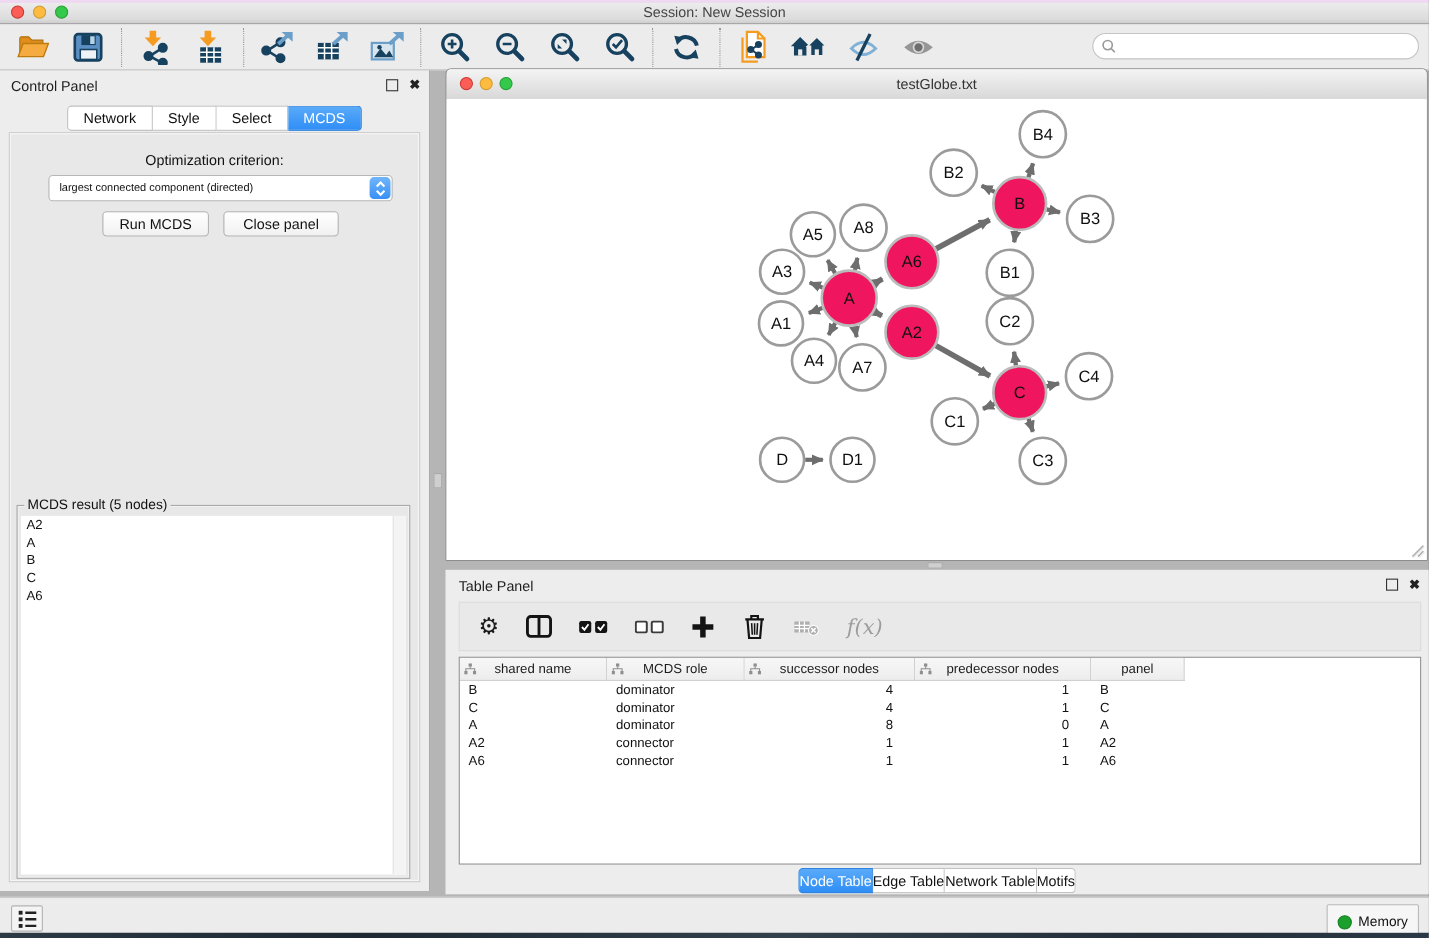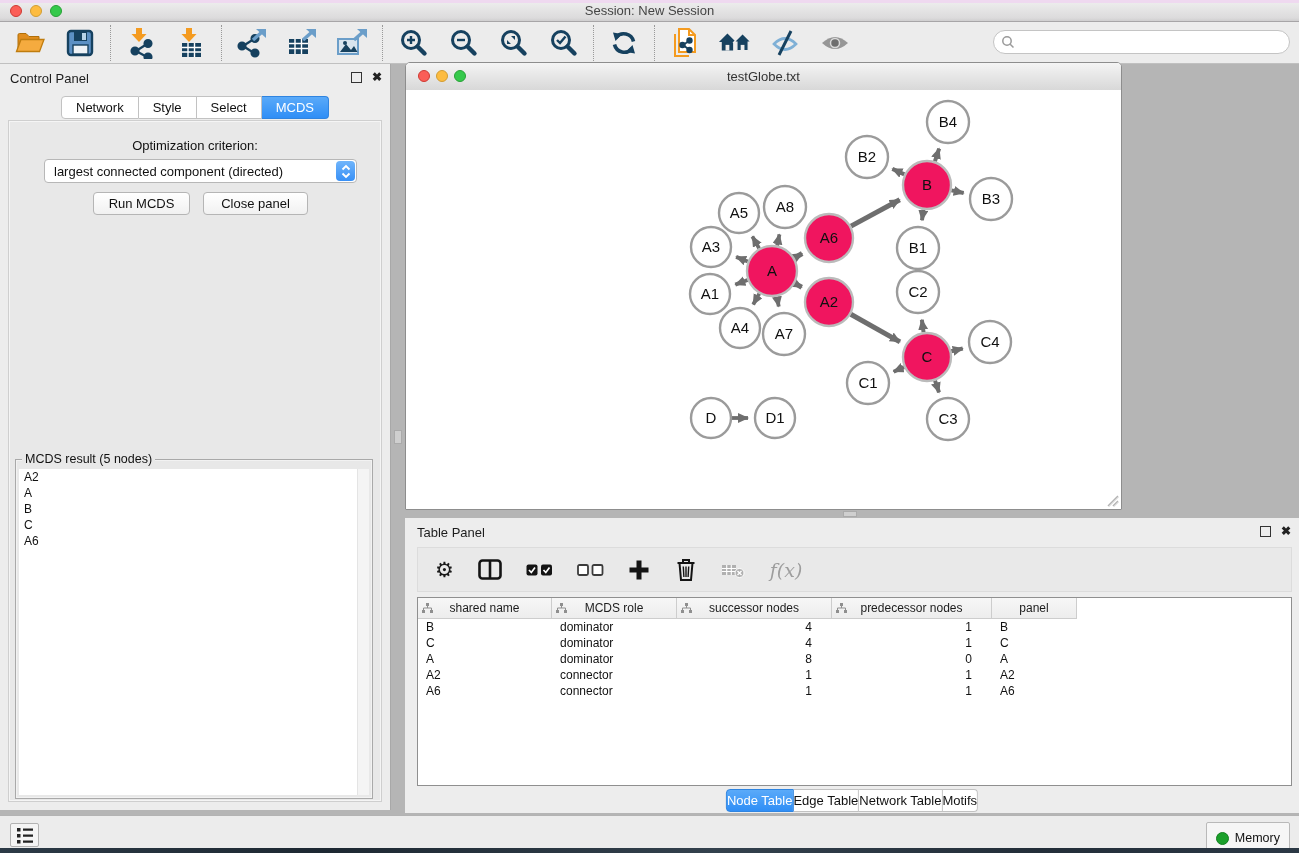--- a/index.html
+++ b/index.html
@@ -41,38 +41,38 @@
     padding:3px 14px;cursor:pointer;font-family:"Liberation Sans",sans-serif;line-height:15px;}
   .seg:first-child{border-left-width:1px;border-radius:4px 0 0 4px;}
   .seg:last-child{border-radius:0 4px 4px 0;}
   .seg.sel{background:linear-gradient(#5aaaf9,#2f8ef6);border-color:#2f84e0;color:#fff;}
   #cp-content{position:absolute;left:8px;top:56px;width:374px;height:682px;background:#e8e8e8;
     border:1px solid #cfcfcf;box-shadow:inset 0 0 0 1px #f5f5f5;box-sizing:border-box;}
   #opt-label{position:absolute;left:0;right:0;top:17px;text-align:center;font-size:13px;color:#111;}
   #criterion{position:absolute;left:35px;top:38px;width:313px;height:24px;background:#fff;
     border:1px solid #b7b7b7;border-radius:4px;display:flex;align-items:center;
     box-sizing:border-box;cursor:pointer;}
-  #criterion .val{flex:1;font-size:13px;color:#111;padding-left:9px;white-space:nowrap;}
+  #criterion .val{flex:1;font-size:10px;color:#111;padding-left:9px;white-space:nowrap;}
   #criterion .stepper{width:19px;height:20px;margin-right:1px;border-radius:4px;
     background:linear-gradient(#70b5fb,#3890f6);display:flex;align-items:center;justify-content:center;}
   .cp-btn{position:absolute;top:71px;height:23px;background:linear-gradient(#fff,#f1f1f1);
     border:1px solid #b5b5b5;border-radius:4px;font-size:13px;color:#111;cursor:pointer;
     font-family:"Liberation Sans",sans-serif;}
   #run-btn{left:84px;width:97px;}
   #closepanel-btn{left:194px;width:105px;}
   #result-box{position:absolute;left:6px;right:8px;top:338px;bottom:2px;
     border:1px solid #a9a9a9;box-shadow:inset 0 0 0 1px #f2f2f2;}
   #result-legend{position:absolute;left:6px;top:-8px;background:#e8e8e8;padding:0 3px;
     font-size:12.5px;color:#111;}
   #result-list{position:absolute;left:3px;right:3px;top:9px;bottom:3px;background:#fff;overflow:hidden;}
   #result-scroll{position:absolute;right:0;top:0;bottom:0;width:11px;background:#f4f4f4;
     border-left:1px solid #e4e4e4;}
   .result-item{font-size:12px;color:#111;line-height:16px;padding-left:5px;}
   
-  #net-window{position:absolute;left:405px;top:62px;width:717px;height:448px;background:#fff;
+  #net-window{position:absolute;left:405px;top:62px;width:893px;height:448px;background:#fff;
     border:1px solid #8d8d8d;border-radius:5px 5px 1px 1px;box-sizing:border-box;}
   #net-titlebar{position:absolute;left:0;top:0;right:0;height:27px;
     background:linear-gradient(#f4f4f4,#d8d8d8);border-bottom:1px solid #a9a9a9;
     border-radius:4px 4px 0 0;}
   #net-titlebar .lights{top:7px;left:12px;gap:6px;}
   #net-titlebar .title-text{top:6px;color:#333;}
   #net-canvas{position:absolute;left:0;top:27px;right:0;bottom:0;background:#fff;overflow:hidden;}
   #graph{position:absolute;left:0;top:0;}
   #net-grip{position:absolute;right:1px;bottom:1px;cursor:nwse-resize;}
   .splitter{position:absolute;background:#cfcfcf;border:1px solid #aaa;box-sizing:border-box;}

